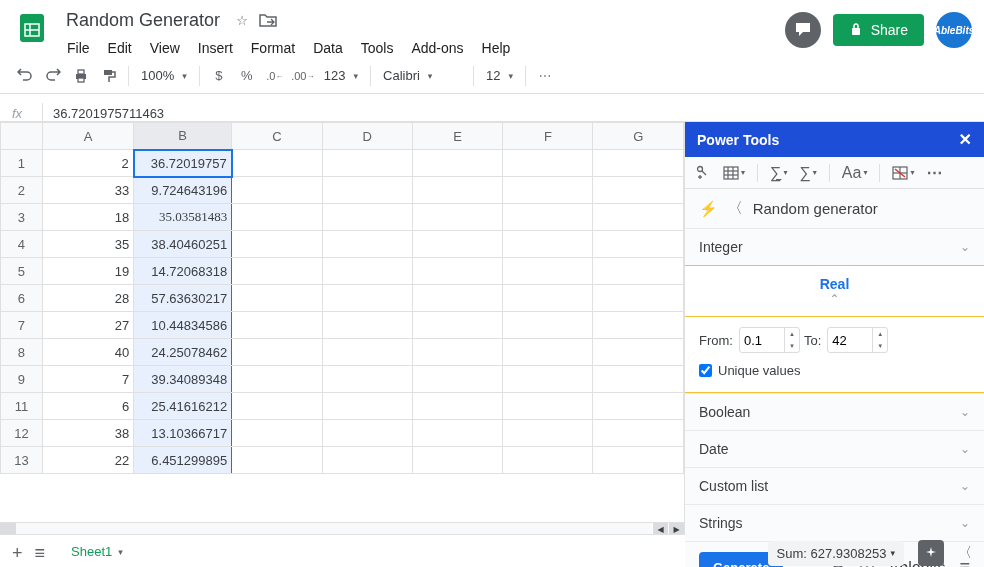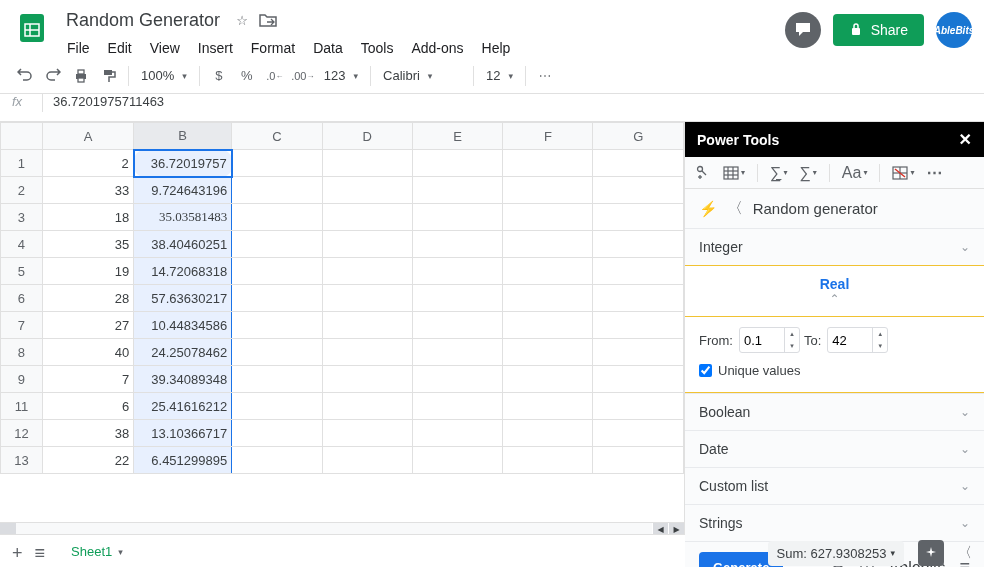--- a/index.html
+++ b/index.html
@@ -18,21 +18,21 @@
 .comment-btn { width: 36px; height: 36px; border-radius: 50%; background: #5f6368; display: flex; align-items: center; justify-content: center; cursor: pointer; }
 .share-btn { background: #0f9d58; color: #fff; padding: 8px 16px; border-radius: 4px; display: flex; align-items: center; gap: 8px; font-weight: 500; cursor: pointer; font-size: 14px; }
 .avatar { width: 36px; height: 36px; border-radius: 50%; background: #1976d2; color: #fff; display: flex; align-items: center; justify-content: center; font-size: 10px; font-style: italic; font-weight: bold; cursor: pointer; }
 
 .toolbar { display: flex; align-items: center; padding: 4px 12px; height: 36px; border-bottom: 1px solid #e0e0e0; gap: 2px; }
 .tb-btn { width: 26px; height: 26px; display: flex; align-items: center; justify-content: center; cursor: pointer; color: #5f6368; border-radius: 2px; }
 .tb-sep { width: 1px; height: 20px; background: #e0e0e0; margin: 0 4px; }
 .tb-text { padding: 4px 6px; cursor: pointer; color: #3c4043; font-size: 13px; display: flex; align-items: center; gap: 4px; }
 .tb-dropdown::after { content: "▾"; font-size: 9px; color: #5f6368; margin-left: 4px; }
 
-.formula-bar { display: flex; align-items: flex-start; height: 28px; border-bottom: 1px solid #e0e0e0; padding: 0 12px; }
+.formula-bar { display: flex; align-items: flex-end; height: 28px; border-bottom: 1px solid #e0e0e0; padding: 0 12px; }
 .fx-label { font-style: italic; color: #9aa0a6; font-size: 13px; width: 30px; }
 .fx-sep { width: 1px; height: 18px; background: #e0e0e0; margin-right: 10px; }
 .fx-value { font-size: 13px; color: #3c4043; }
 
 .main-area { display: flex; height: 412px; }
 .sheet-area { flex: 1; display: flex; flex-direction: column; position: relative; overflow: hidden; }
 .grid-wrapper { flex: 1; overflow: hidden; position: relative; }
 table.grid { border-collapse: collapse; width: 100%; }
 table.grid th, table.grid td { border: 1px solid #e0e0e0; font-size: 13px; height: 27px; }
 table.grid th { background: #f8f9fa; color: #5f6368; font-weight: normal; }
@@ -43,21 +43,21 @@
 .cell { text-align: right; padding-right: 4px; }
 .sel-col-header { background: #e8eaed !important; }
 .sel-range { background: #e8f0fe; }
 .active-cell { border: 2px solid #1a73e8 !important; }
 .hscroll { height: 12px; background: #f8f9fa; border-top: 1px solid #e0e0e0; position: relative; }
 .hscroll-thumb-left { position: absolute; left: 0; width: 16px; height: 12px; background: #dadce0; }
 .hscroll-right { position: absolute; right: 0; display: flex; }
 .hscroll-arrow { width: 16px; height: 12px; background: #dadce0; display: flex; align-items: center; justify-content: center; font-size: 8px; border-left: 1px solid #fff; }
 
 .sidebar { width: 300px; border-left: 1px solid #e0e0e0; display: flex; flex-direction: column; }
-.sb-header { background: #000000; color: #fff; padding: 8px 12px; display: flex; justify-content: space-between; align-items: center; font-weight: bold; font-size: 14px; }
+.sb-header { background: #1d4ed8; color: #fff; padding: 8px 12px; display: flex; justify-content: space-between; align-items: center; font-weight: bold; font-size: 14px; }
 .sb-close { cursor: pointer; font-size: 16px; }
 .sb-toolbar { background: #fafbfc; border-bottom: 1px solid #e0e0e0; padding: 6px 10px; display: flex; gap: 12px; align-items: center; }
 .sb-tool { cursor: pointer; color: #5f6368; font-size: 16px; display: flex; align-items: center; gap: 2px; }
 .sb-tool .dd { font-size: 8px; }
 .sb-title-row { padding: 10px 14px; display: flex; align-items: center; gap: 10px; background: #fafbfc; font-size: 15px; color: #3c4043; }
 .sb-section { border-top: 1px solid #e8eaed; padding: 10px 14px; display: flex; justify-content: space-between; align-items: center; cursor: pointer; background: #fafbfc; font-size: 14px; }
 .sb-section.expanded { border: 1px solid #f1c232; border-left: none; border-right: none; background: #fff; flex-direction: column; }
 .sb-section-title.active { color: #1a73e8; font-weight: bold; }
 .chev { color: #9aa0a6; font-size: 12px; }
 .sb-body { padding: 10px 14px 14px; border-bottom: 1px solid #f1c232; background: #fff; }
@@ -192,21 +192,21 @@
             <th class="col-header col-D">D</th>
             <th class="col-header col-E">E</th>
             <th class="col-header col-F">F</th>
             <th class="col-header col-G">G</th>
           </tr>
         </thead>
         <tbody id="grid-body">
             <tr>
               <th class="row-header">1</th>
               <td class="cell col-A">2</td>
-              <td class="cell col-B sel-range active-cell" style="border-left: 1px solid rgb(26, 115, 232); border-right: 1px solid rgb(26, 115, 232); border-radius: 10px;">36.72019757</td>
+              <td class="cell col-B sel-range active-cell" style="border-left: 1px solid rgb(26, 115, 232); border-right: 1px solid rgb(26, 115, 232);">36.72019757</td>
               <td class="cell col-C"></td>
               <td class="cell col-D"></td>
               <td class="cell col-E"></td>
               <td class="cell col-F"></td>
               <td class="cell col-G"></td>
             </tr>
             <tr>
               <th class="row-header">2</th>
               <td class="cell col-A">33</td>
               <td class="cell col-B sel-range" style="border-left: 1px solid rgb(26, 115, 232); border-right: 1px solid rgb(26, 115, 232);">9.724643196</td>

